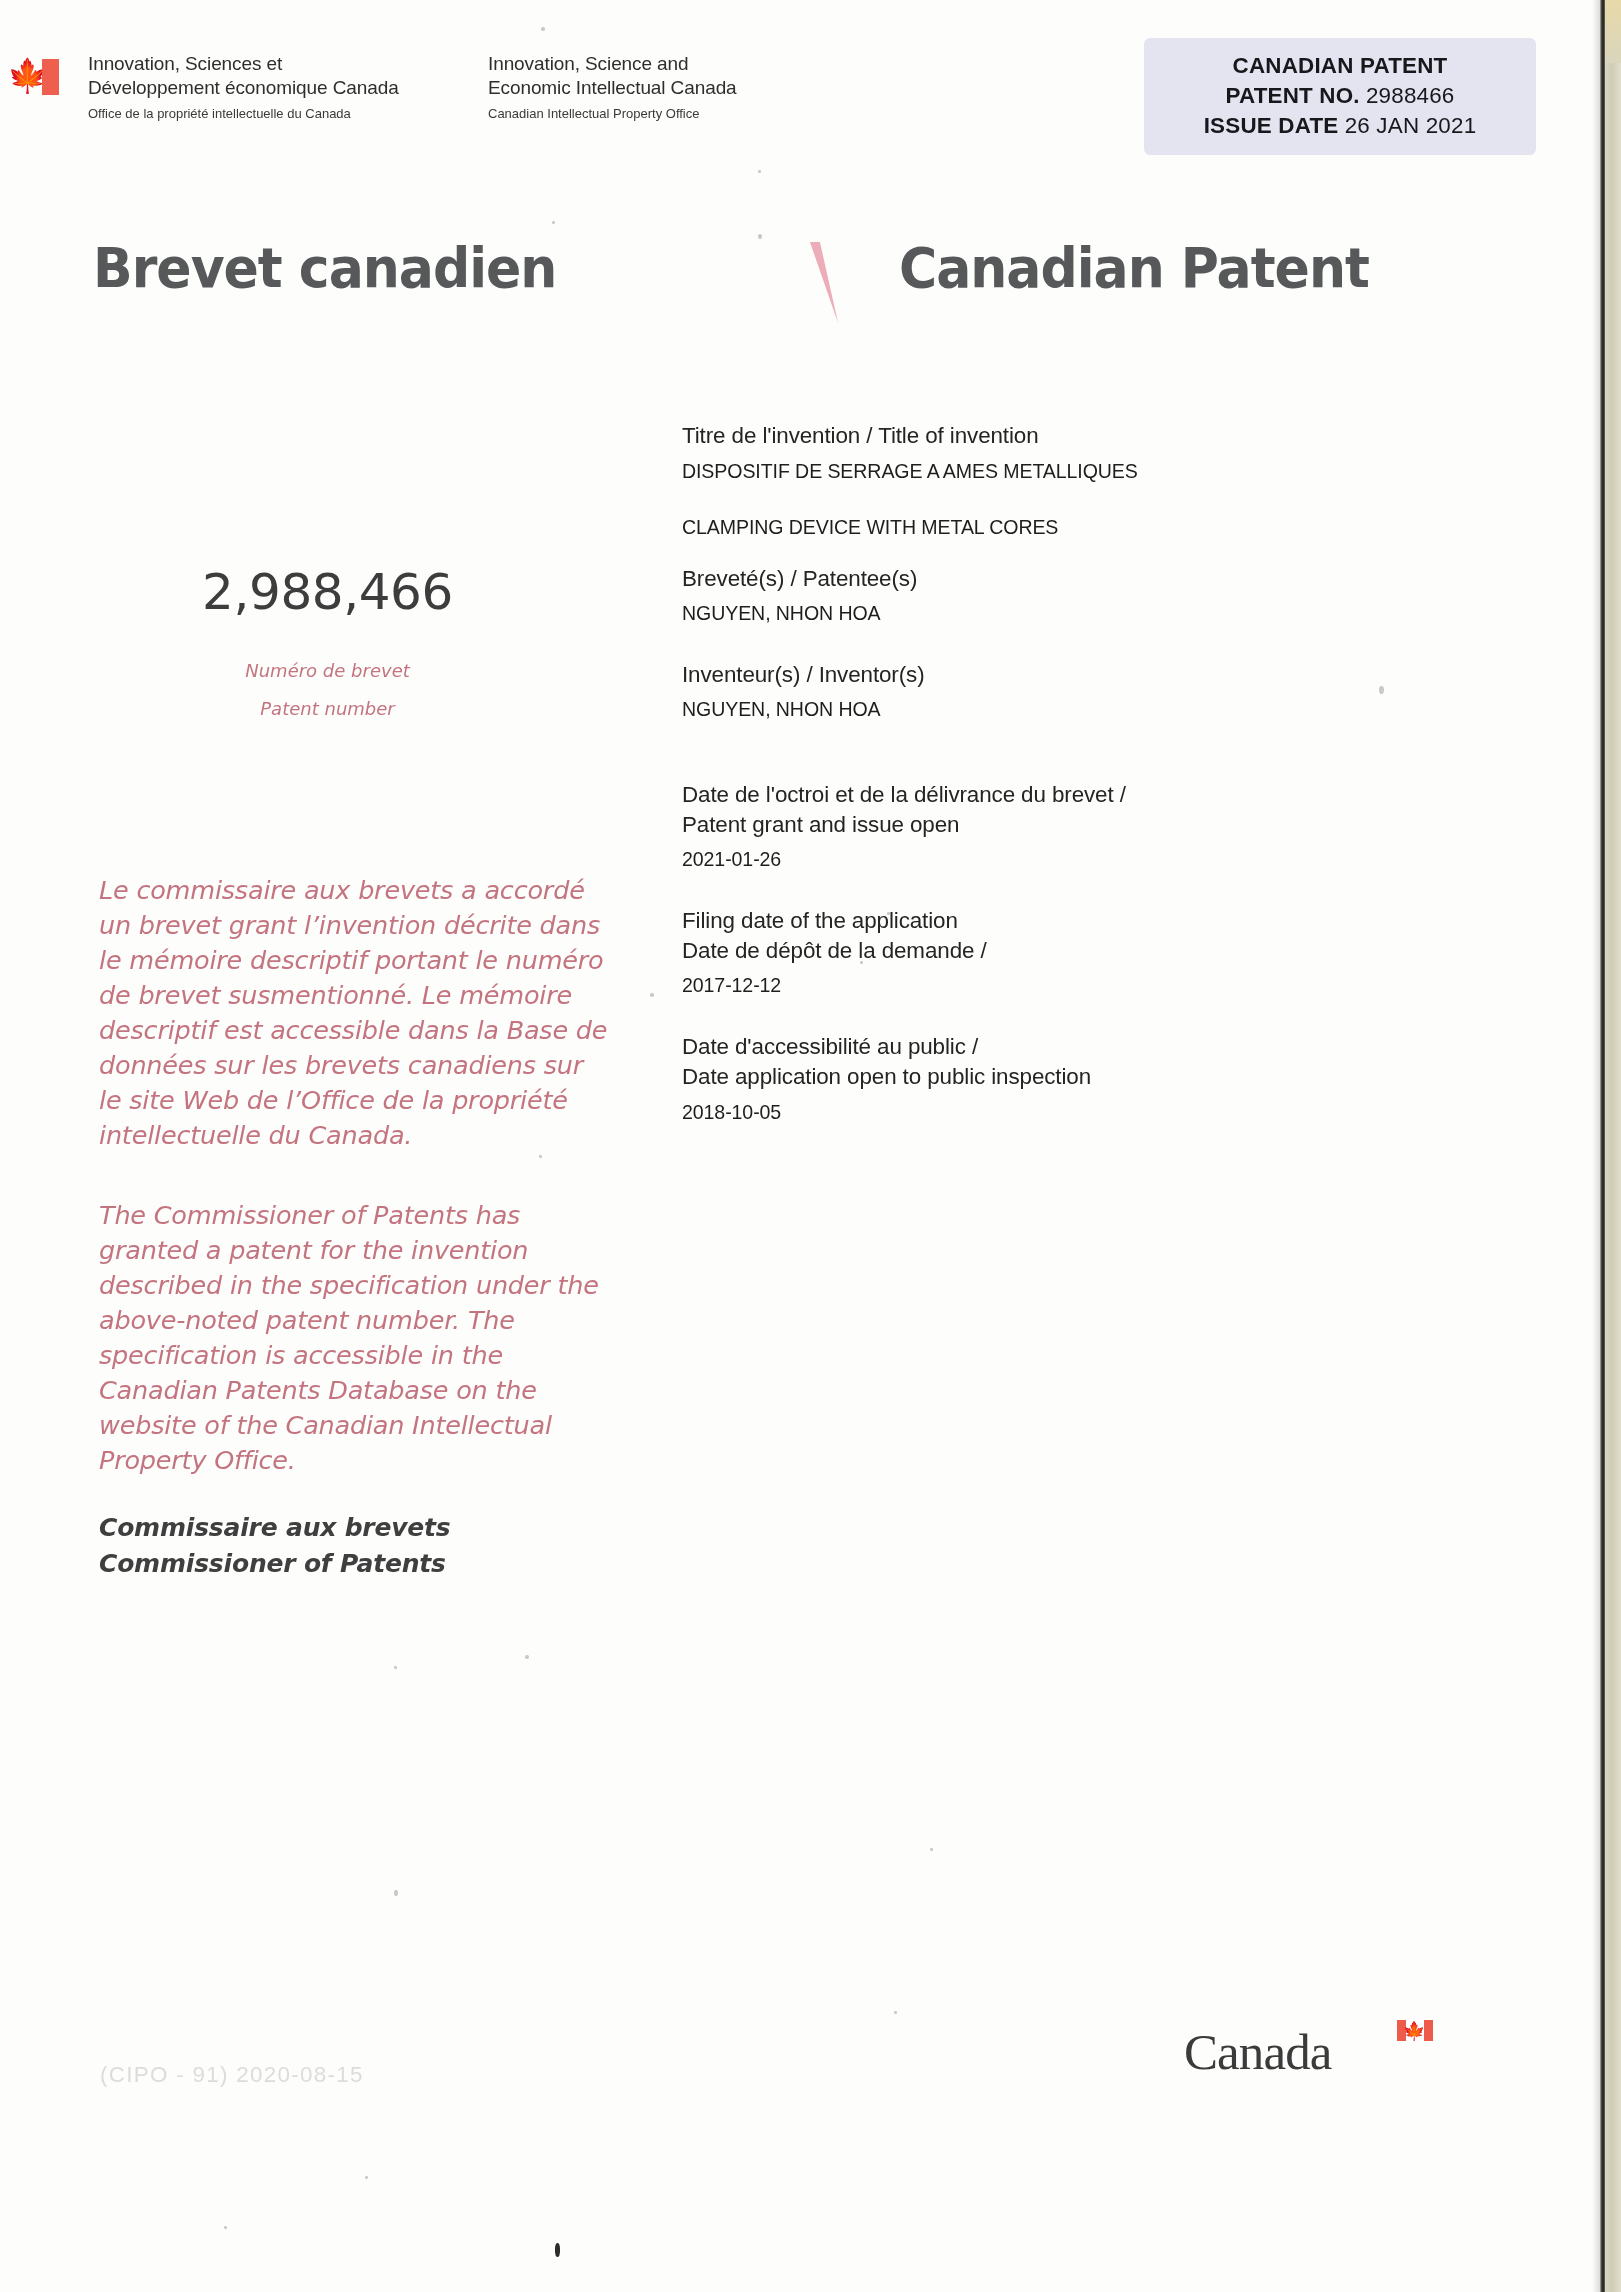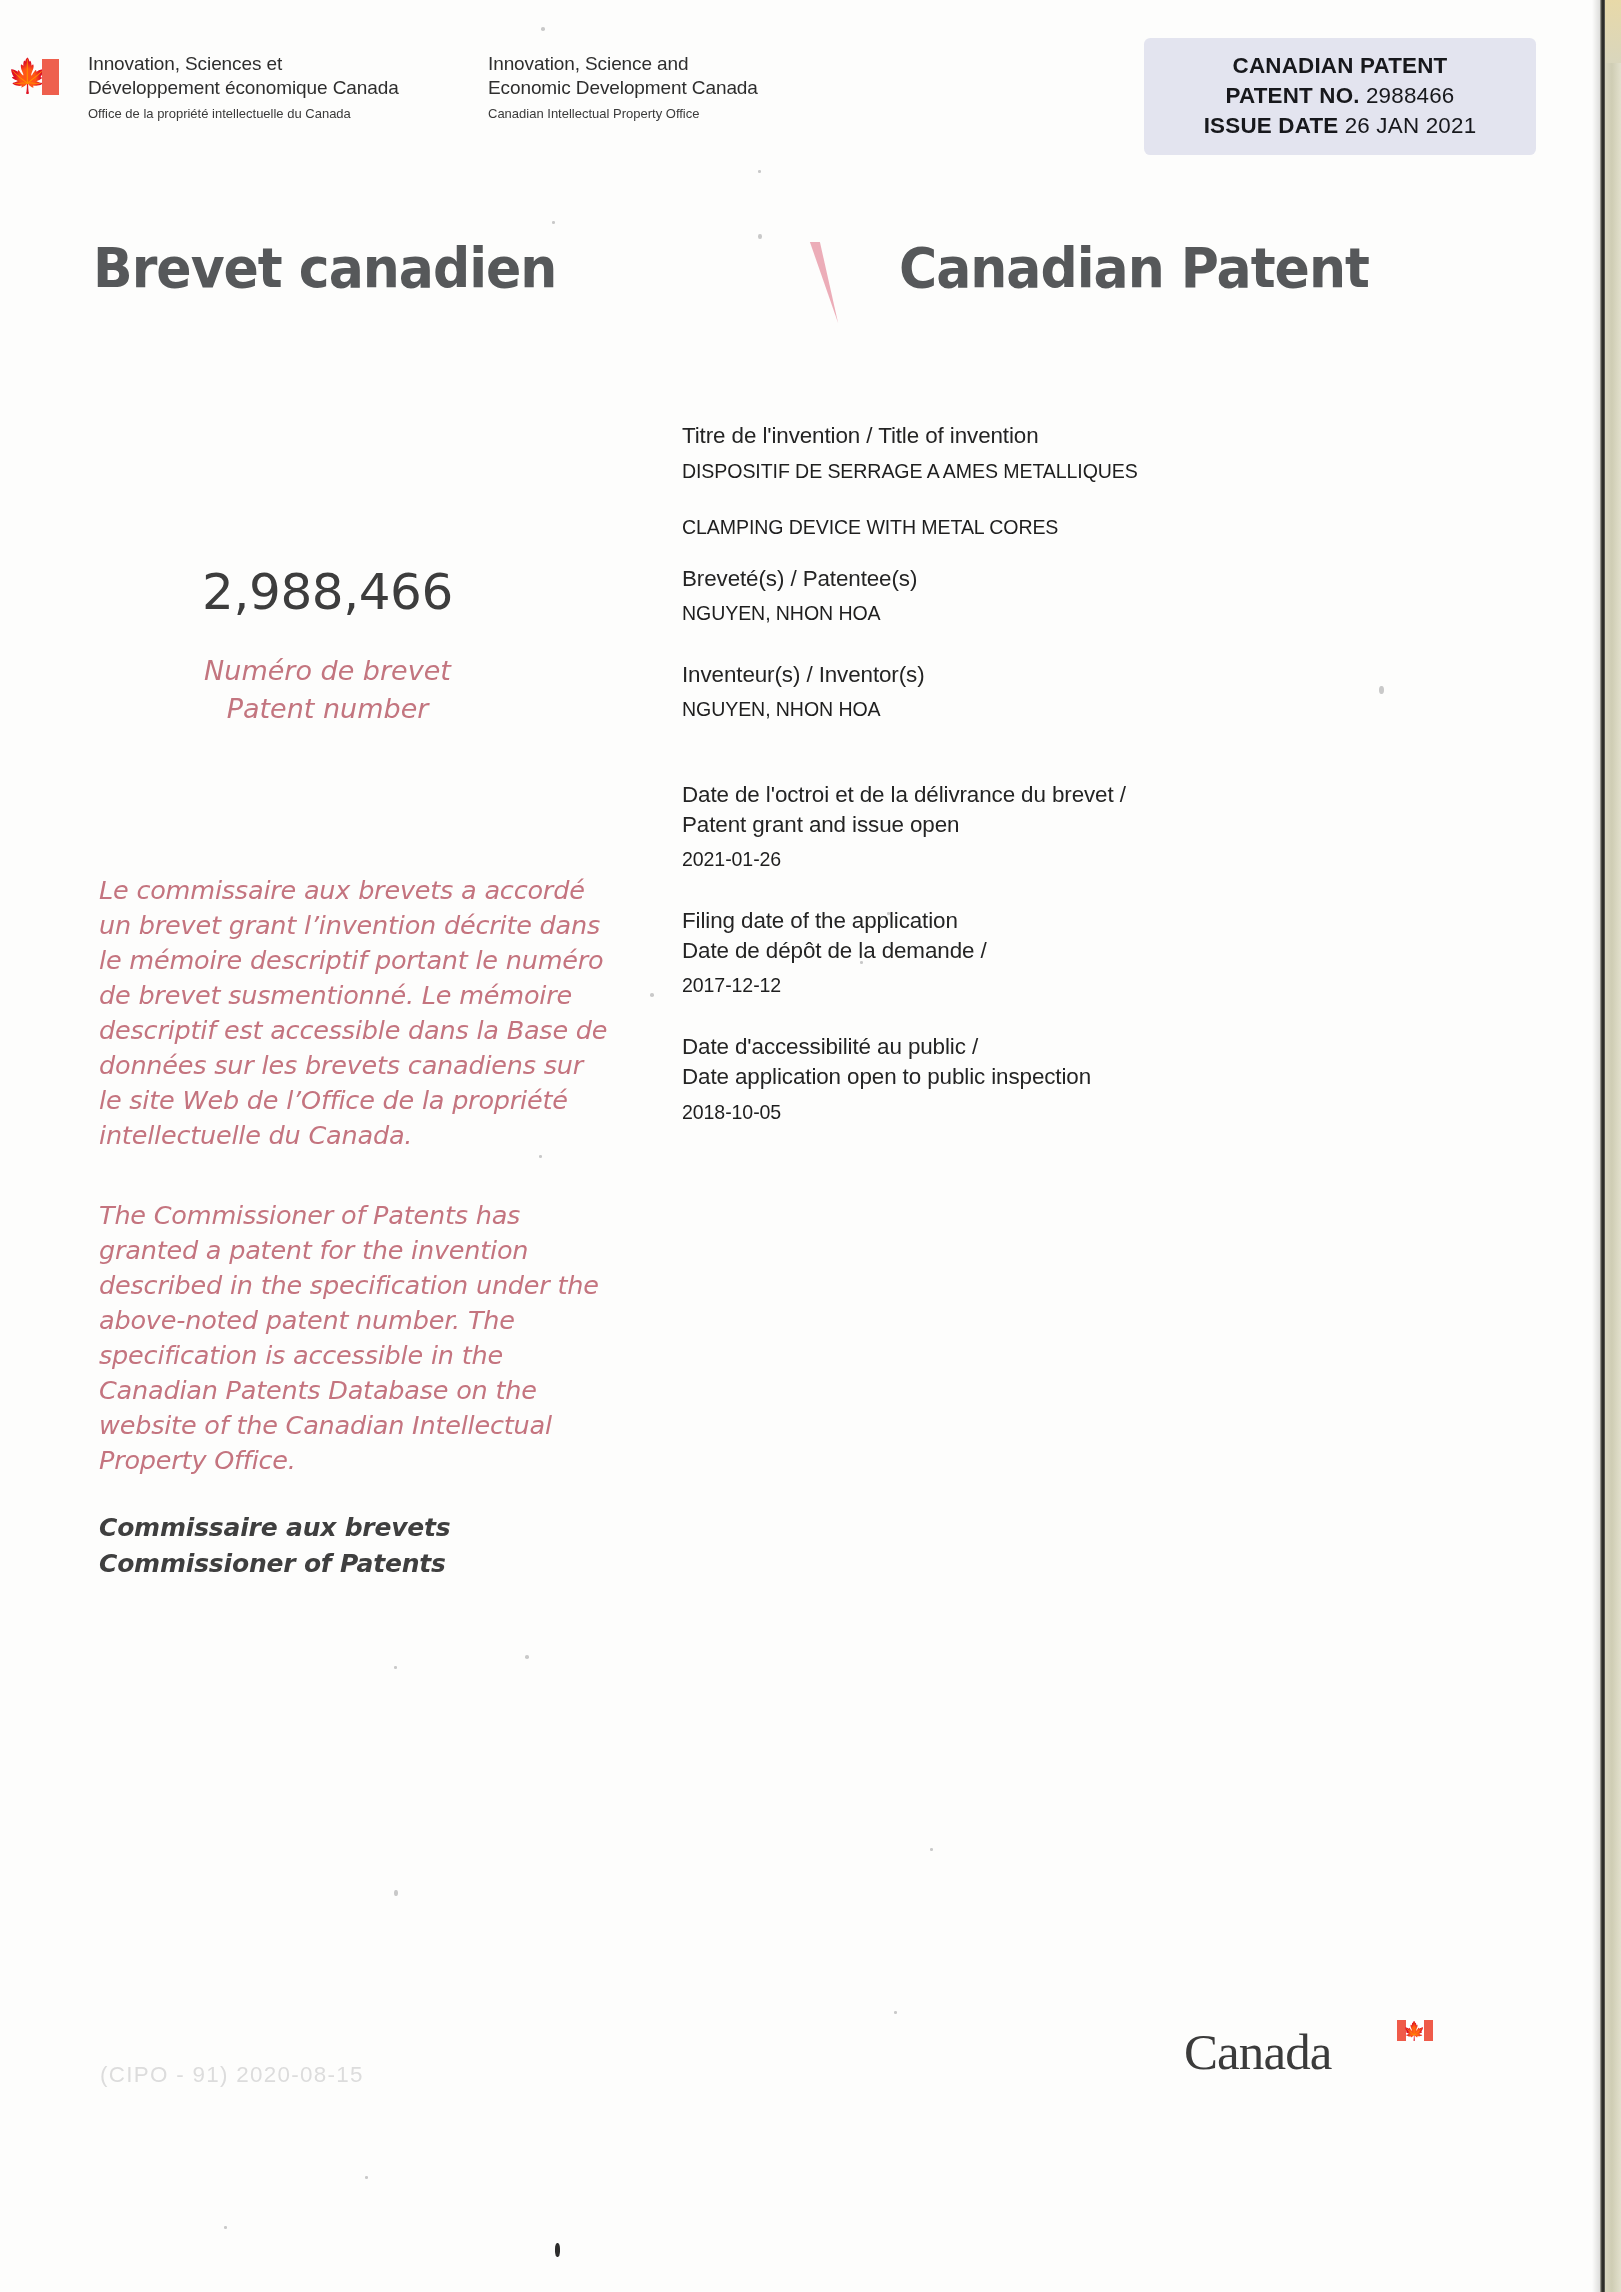--- a/index.html
+++ b/index.html
@@ -193,21 +193,21 @@
     letter-spacing: -0.4px;
   }
   .patent-number-labels {
     position: absolute;
     left: 99px;
     top: 652px;
     width: 457px;
     text-align: center;
     color: #c3757f;
     font-style: italic;
-    font-size: 27px;
+    font-size: 18px;
     line-height: 38px;
     font-family: "DejaVu Sans", sans-serif;
   }
 
   .commissioner-fr,
   .commissioner-en {
     position: absolute;
     left: 99px;
     width: 510px;
     color: #c4747f;
@@ -357,21 +357,21 @@
     </div>
 
     <div class="dept-block dept-fr">
       <div class="dept-name">Innovation, Sciences et</div>
       <div class="dept-name">Développement économique Canada</div>
       <div class="dept-office">Office de la propriété intellectuelle du Canada</div>
     </div>
 
     <div class="dept-block dept-en">
       <div class="dept-name">Innovation, Science and</div>
-      <div class="dept-name">Economic Development Canada</div>
+      <div class="dept-name">Economic Intellectual Canada</div>
       <div class="dept-office">Canadian Intellectual Property Office</div>
     </div>
   </div>
 
   <div class="stamp-box">
     <div class="stamp-line">
       <b>CANADIAN PATENT</b>
     </div>
     <div class="stamp-line">
       <b>PATENT NO.</b><span>&nbsp;</span><span class="stamp-val">2988466</span>

